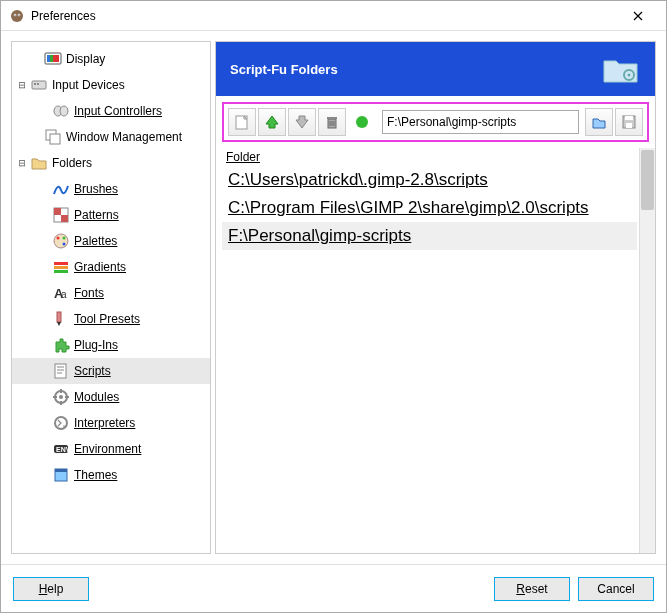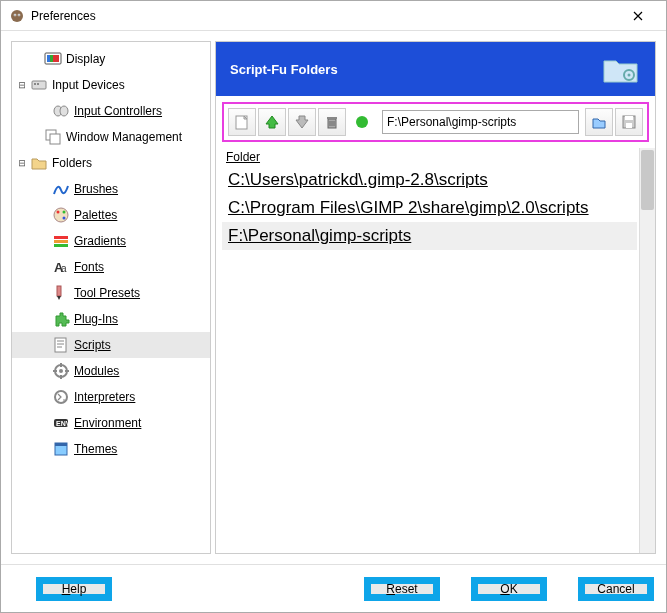--- a/index.html
+++ b/index.html
@@ -24,21 +24,21 @@
   .tool-btn { width: 28px; height: 28px; border: 1px solid #ccc; background: linear-gradient(#fdfdfd,#ececec); display: flex; align-items: center; justify-content: center; }
   .path-input { flex: 1; height: 24px; border: 1px solid #aaa; padding: 2px 4px; font-size: 12px; margin: 0 4px; }
   .folder-list { flex: 1; position: relative; padding: 0 18px 0 6px; overflow: hidden; text-decoration: underline; }
   .col-header { font-size: 12px; padding: 2px 4px; color: #000; }
   .list-row { padding: 4px 6px; font-size: 17px; }
   .list-row.sel { background: #efefef; }
   .scroll-track { position: absolute; right: 0; top: 0; bottom: 0; width: 16px; background: #f0f0f0; border-left: 1px solid #ddd; }
   .scroll-thumb { position: absolute; left: 1px; right: 1px; background: #c8c8c8; border-radius: 2px; }
   .footer { height: 48px; border-top: 1px solid #e0e0e0; display: flex; align-items: center; padding: 0 12px; gap: 8px; }
   .footer .spacer { flex: 1; }
-  .btn { min-width: 76px; height: 24px; border: 7px solid #0ea5e9; background: #e9e9e9; font-size: 12px; display: inline-flex; align-items: center; justify-content: center; padding: 0 10px; margin-left: 23px; }
+  .btn { min-width: 76px; height: 24px; border: 1px solid #0ea5e9; background: #e9e9e9; font-size: 12px; display: inline-flex; align-items: center; justify-content: center; padding: 0 10px; }
   .btn .ul { text-decoration: underline; }
   svg { display: block; }
 </style>
 </head>
 <body>
 
 <div class="window">
 
   <div class="titlebar">
     <span class="app-icon">
@@ -116,20 +116,30 @@
         <span class="tree-icon">
             <svg width="18" height="18">
               <path d="M2 14 Q6 2 9 10 T16 6" fill="none" stroke="#26c" stroke-width="2"></path>
             </svg>
           </span>
         <span>Brushes</span>
       </div>
       <div class="tree-item indent2">
         <span class="tree-icon">
             <svg width="18" height="18">
+              <rect x="2" y="2" width="14" height="14" fill="#fff" stroke="#888"></rect>
+              <rect x="2" y="2" width="7" height="7" fill="#c55"></rect>
+              <rect x="9" y="9" width="7" height="7" fill="#c55"></rect>
+            </svg>
+          </span>
+        <span>Patterns</span>
+      </div>
+      <div class="tree-item indent2">
+        <span class="tree-icon">
+            <svg width="18" height="18">
               <circle cx="9" cy="9" r="7" fill="#f0e0c0" stroke="#a88"></circle>
               <circle cx="6" cy="6" r="1.5" fill="#e33"></circle>
               <circle cx="12" cy="6" r="1.5" fill="#3b3"></circle>
               <circle cx="12" cy="12" r="1.5" fill="#35d"></circle>
             </svg>
           </span>
         <span>Palettes</span>
       </div>
       <div class="tree-item indent2">
         <span class="tree-icon">
@@ -289,19 +299,16 @@
 
   <div class="footer">
     <button class="btn">
         <span><span class="ul">H</span><span>elp</span></span>
       </button>
     <span class="spacer"></span>
     <button class="btn">
         <span><span class="ul">R</span><span>eset</span></span>
       </button>
     <button class="btn">
-        <span><span class="ul">O</span><span>K</span></span>
-      </button>
-    <button class="btn">
         <span>Cancel</span>
       </button>
   </div>
 </div>
 
 </body></html>

